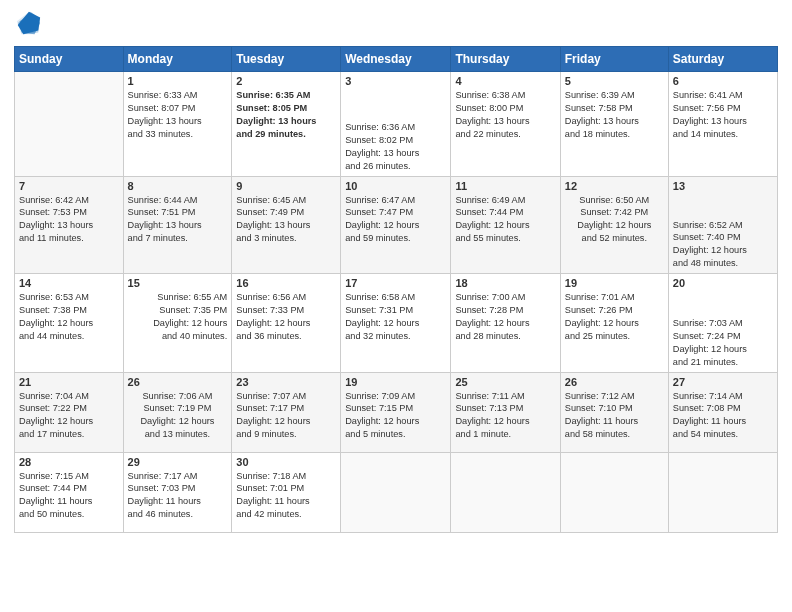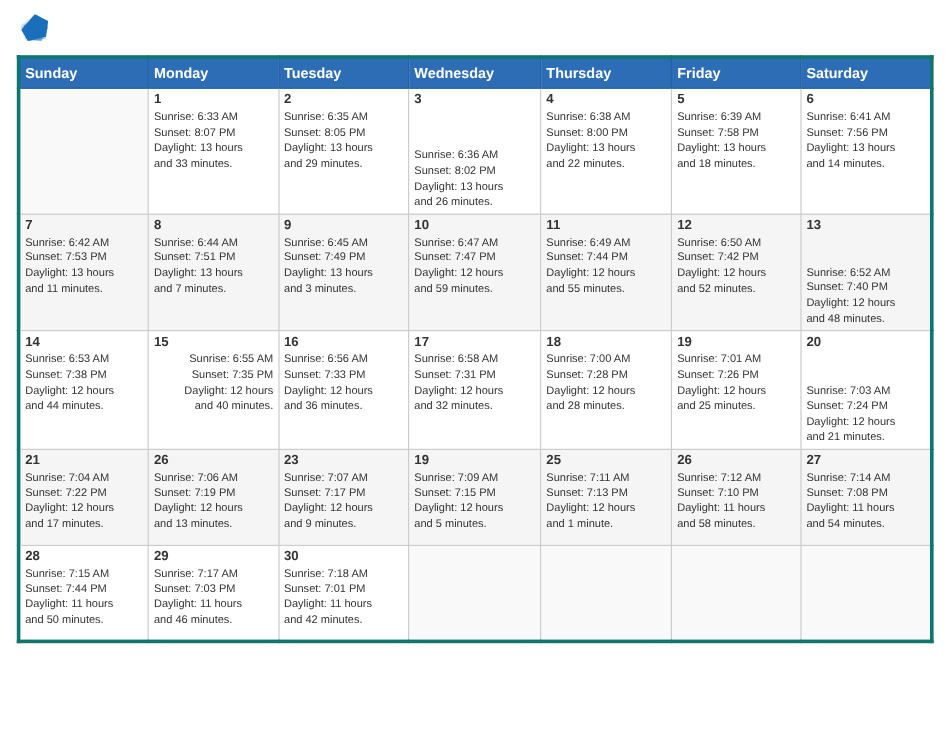--- a/index.html
+++ b/index.html
@@ -47,21 +47,21 @@
       color: #222;
       line-height: 1.1;
     }
     .location {
       font-size: 14px;
       color: #444;
     }
     .calendar {
       width: 100%;
       border-collapse: collapse;
-      border: 3px solid #0f766e;
+      border: 1px solid #0f766e;
     }
     .calendar th {
       background: #2d6db5;
       color: #fff;
       font-size: 12px;
       font-weight: bold;
       padding: 5px 4px;
       border: 1px solid #2560a0;
       text-align: left;
     }
@@ -132,21 +132,21 @@
           <td class="empty"></td>
           <td>
             <div class="day-number">1</div>
             <div class="day-info" style="white-space: pre-line;">Sunrise: 6:33 AM
 Sunset: 8:07 PM
 Daylight: 13 hours
 and 33 minutes.</div>
           </td>
           <td>
             <div class="day-number">2</div>
-            <div class="day-info" style="white-space: pre-line;">Sunrise: 6:35 AM
+            <div class="day-info" style="white-space: pre-line; font-weight: bold;">Sunrise: 6:35 AM
 Sunset: 8:05 PM
 Daylight: 13 hours
 and 29 minutes.</div>
           </td>
           <td>
             <div class="day-number">3</div>
             <div class="day-info" style="white-space: pre-line; margin-top: 34px;">Sunrise: 6:36 AM
 Sunset: 8:02 PM
 Daylight: 13 hours
 and 26 minutes.</div>
@@ -204,21 +204,21 @@
           </td>
           <td>
             <div class="day-number">11</div>
             <div class="day-info" style="white-space: pre-line;">Sunrise: 6:49 AM
 Sunset: 7:44 PM
 Daylight: 12 hours
 and 55 minutes.</div>
           </td>
           <td>
             <div class="day-number">12</div>
-            <div class="day-info" style="white-space: pre-line;">Sunrise: 6:50 AM
+            <div class="day-info" style="white-space: pre-line; text-align: center;">Sunrise: 6:50 AM
 Sunset: 7:42 PM
 Daylight: 12 hours
 and 52 minutes.</div>
           </td>
           <td>
             <div class="day-number">13</div>
             <div class="day-info" style="white-space: pre-line; margin-top: 27px;">Sunrise: 6:52 AM
 Sunset: 7:40 PM
 Daylight: 12 hours
 and 48 minutes.</div>
@@ -278,21 +278,21 @@
         <tr class="row-shade">
           <td>
             <div class="day-number">21</div>
             <div class="day-info" style="white-space: pre-line;">Sunrise: 7:04 AM
 Sunset: 7:22 PM
 Daylight: 12 hours
 and 17 minutes.</div>
           </td>
           <td>
             <div class="day-number">26</div>
-            <div class="day-info" style="white-space: pre-line;">Sunrise: 7:06 AM
+            <div class="day-info" style="white-space: pre-line; text-align: center;">Sunrise: 7:06 AM
 Sunset: 7:19 PM
 Daylight: 12 hours
 and 13 minutes.</div>
           </td>
           <td>
             <div class="day-number">23</div>
             <div class="day-info" style="white-space: pre-line;">Sunrise: 7:07 AM
 Sunset: 7:17 PM
 Daylight: 12 hours
 and 9 minutes.</div>

